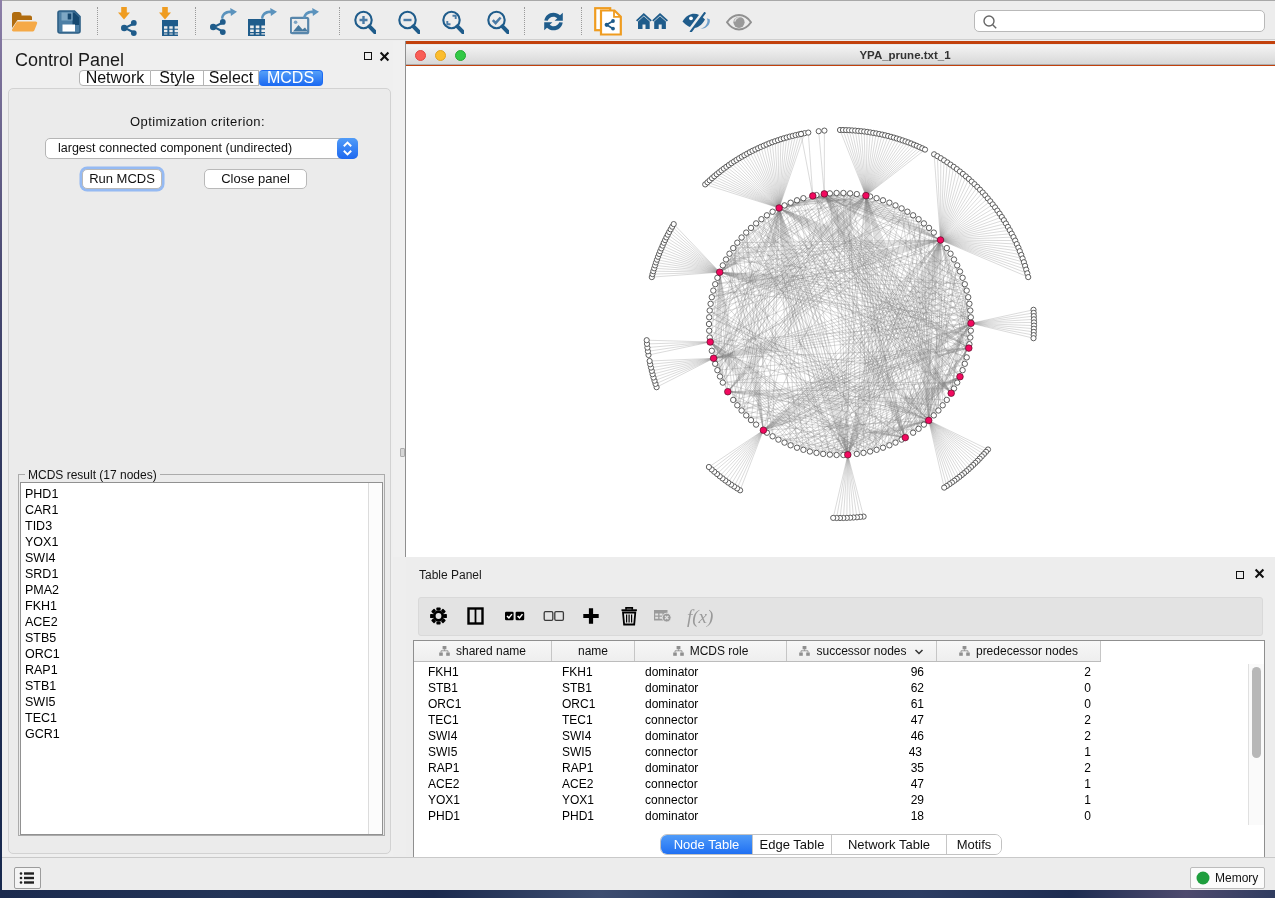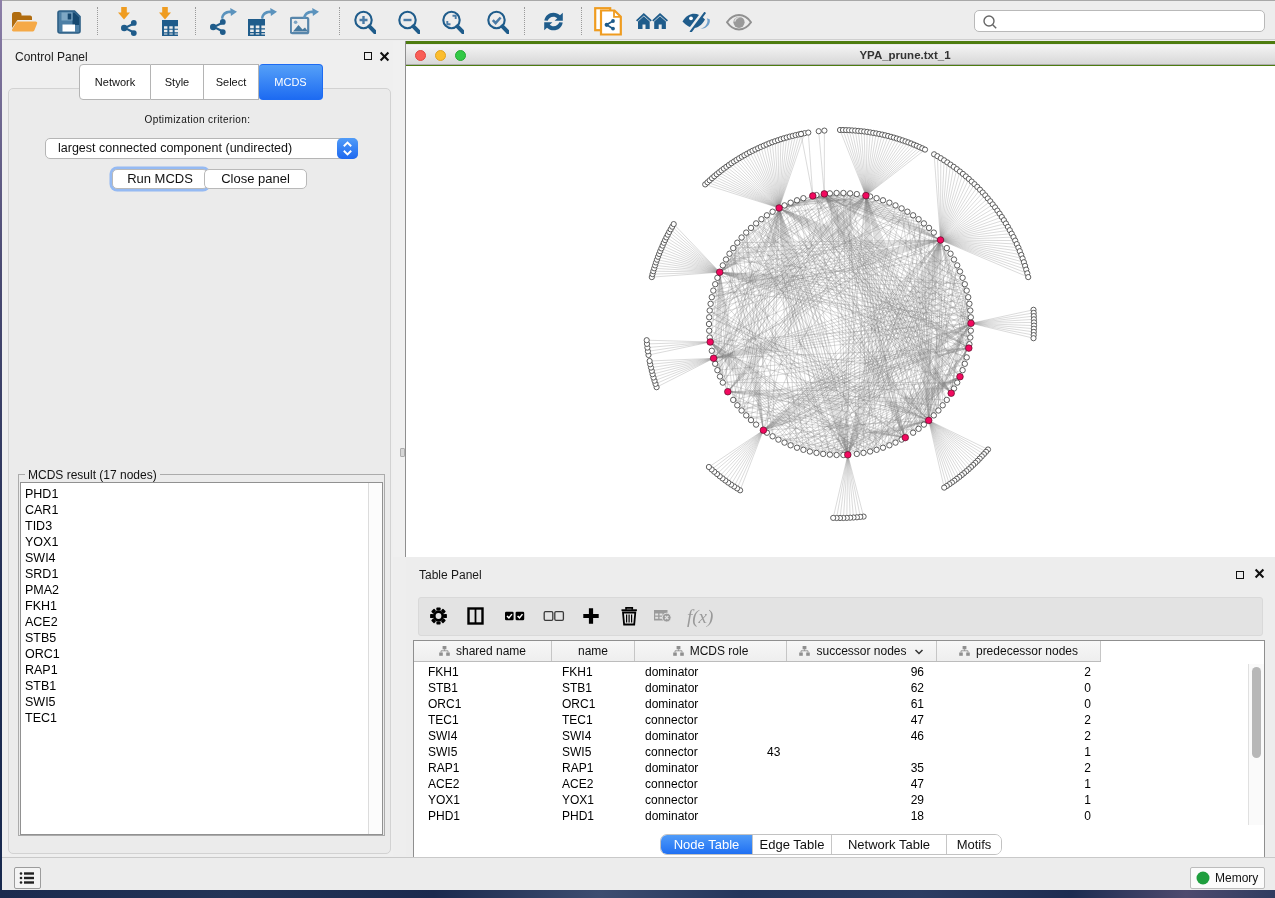--- a/index.html
+++ b/index.html
@@ -6,44 +6,44 @@
 body::after{content:"";position:absolute;left:0;top:890px;width:1275px;height:8px;background:linear-gradient(90deg,#1b2a4e 0%,#233457 18%,#1b2a4e 34%,#3d4d70 47%,#24365c 58%,#2c3d63 72%,#1d2c51 84%,#4e4a6e 93%,#303c60 100%)}
 #app{position:absolute;left:2px;top:0;width:1273px;height:891px;background:#eeeeee;border-top:1px solid #a8a8a8}
 
 #toolbar{position:absolute;left:0;top:0;width:100%;height:39px;background:#ededed;border-bottom:1px solid #cfcfcf}
 .tbsep{position:absolute;top:6px;height:28px;width:0;border-left:1px dotted #9a9a9a}
 .ticon{position:absolute;top:0}
 
 #searchbox{position:absolute;left:972px;top:9px;width:291px;height:22px;background:#fff;border:1px solid #b9b9b9;border-radius:5px}
 
 #cpanel{position:absolute;left:0;top:40px;width:391px;height:815px;background:#efefef}
-#cp-title{position:absolute;left:13px;top:9px;font-size:12px;color:#1a1a1a}
+#cp-title{position:absolute;left:13px;top:9px;font-size:18px;color:#1a1a1a}
 .wmax{position:absolute;width:8px;height:8px;border:1.6px solid #111}
 .wclose{position:absolute;font-size:12px;font-weight:bold;color:#111}
-.tabs{position:absolute;top:23px;left:77px;height:36px;display:flex;font-size:11px}
+.tabs{position:absolute;top:29px;left:77px;height:16px;display:flex;font-size:16px}
 .tab{background:#fff;border:1px solid #b4b4b4;border-left:none;color:#111;display:flex;align-items:center;justify-content:center}
 .tab.first{border-left:1px solid #b4b4b4;border-radius:4px 0 0 4px}
 .tab.sel{background:linear-gradient(180deg,#55a0f8,#1d6bf2);color:#fff;border-color:#1d6bf2;border-radius:4px}
 .cpbox{position:absolute;left:6px;top:47px;width:383px;height:766px;background:#ebebeb;border:1px solid #d2d2d2;border-radius:5px}
-#optlabel{position:absolute;left:0;top:73px;width:391px;text-align:center;font-size:10px;letter-spacing:.4px;color:#111}
+#optlabel{position:absolute;left:0;top:73px;width:391px;text-align:center;font-size:13px;letter-spacing:.4px;color:#111}
 #dropdown{position:absolute;left:43px;top:97px;width:313px;height:21px;background:#fff;border:1px solid #b5b5b5;border-radius:5px;font-size:12.5px;color:#111;line-height:19px;padding-left:12px}
 #ddcap{position:absolute;right:-1px;top:-1px;width:21px;height:21px;border-radius:5px;background:linear-gradient(180deg,#519cf8,#1d68f0)}
 .btn{position:absolute;height:20px;background:#fff;border:1px solid #b9b9b9;border-radius:5px;font-size:13px;color:#111;text-align:center;line-height:18px}
-#runbtn{left:110px;top:128px;width:96px;box-shadow:0 0 0 2.5px rgba(120,170,245,.75)}
+#runbtn{left:80px;top:128px;width:80px;box-shadow:0 0 0 2.5px rgba(120,170,245,.75)}
 #closebtn{left:202px;top:128px;width:103px}
 #fieldset{position:absolute;left:16px;top:433px;width:367px;height:362px;border:1px solid #ababab}
 #fslegend{position:absolute;left:6px;top:-7px;background:#ebebeb;padding:0 3px;font-size:12px;color:#111}
 #mlist{position:absolute;left:1px;top:7px;width:363px;height:353px;background:#fff;border:1px solid #919191;font-size:12.5px;color:#000;padding-top:3px}
 .mrow{height:16px;line-height:16px;padding-left:4px}
 #mscroll{position:absolute;right:0;top:0;width:14px;height:100%;background:#fcfcfc;border-left:1px solid #dcdcdc}
 
 #splitter{position:absolute;left:391px;top:40px;width:13px;height:516px;background:#f0f0f0;border-right:1px solid #8f8f8f}
 #sphandle{position:absolute;left:7px;top:407px;width:5px;height:9px;background:#d6d6d6;border:1px solid #aeaeae;border-radius:1px}
 
-#netpane{position:absolute;left:404px;top:40px;width:869px;height:516px;background:#4d7c0f}
+#netpane{position:absolute;left:404px;top:40px;width:869px;height:516px;background:#c2410c}
 #nettitle{position:absolute;left:0;top:3px;width:100%;height:21px;background:linear-gradient(180deg,#f4f4f4,#d8d8d8);border-top:1px solid #e9e9e9;border-bottom:1px solid #adadad}
 .tl{position:absolute;top:4.5px;width:11.5px;height:11.5px;border-radius:50%}
 #netcanvas{position:absolute;left:0;top:25px;width:869px;height:491px;background:#fff}
 #nettitletext{position:absolute;top:4px;left:434px;width:130px;text-align:center;font-size:11.5px;font-weight:bold;color:#333}
 
 #tpanel{position:absolute;left:404px;top:556px;width:869px;height:299px;background:#ededed}
 #tp-title{position:absolute;left:13px;top:11px;font-size:12px;color:#1a1a1a}
 #ttoolbar{position:absolute;left:12px;top:40px;width:845px;height:39px;background:#e3e3e3;border:1px solid #d9d9d9;border-radius:3px}
 #tablebox{position:absolute;left:7px;top:83px;width:852px;height:234px;background:#fff;border:1px solid #8f8f8f}
 #thead{position:absolute;left:0;top:0;width:687px;height:21px;background:linear-gradient(180deg,#f7f7f7,#eeeeee);border-bottom:1px solid #bcbcbc;font-size:12px;color:#111}
@@ -235,20 +235,21 @@
           <div class="mrow">SRD1</div>
           <div class="mrow">PMA2</div>
           <div class="mrow">FKH1</div>
           <div class="mrow">ACE2</div>
           <div class="mrow">STB5</div>
           <div class="mrow">ORC1</div>
           <div class="mrow">RAP1</div>
           <div class="mrow">STB1</div>
           <div class="mrow">SWI5</div>
           <div class="mrow">TEC1</div>
+          <div class="mrow">GCR1</div>
           <div id="mscroll"></div>
         </div>
       </div>
     </div>
     <div id="splitter">
       <div id="sphandle"></div>
     </div>
     <div style="position:absolute;left:833px;top:557px;width:8px;height:5px;background:#ddd;border:1px solid #b5b5b5;border-radius:1px"></div>
     <div id="netpane">
       <div id="nettitle">
@@ -701,21 +702,21 @@
           <div class="tc" style="left:14px">SWI4</div>
           <div class="tc" style="left:148px">SWI4</div>
           <div class="tc" style="left:231px">dominator</div>
           <div class="tc" style="left:373px;width:137px;text-align:right">46</div>
           <div class="tc" style="left:523px;width:154px;text-align:right">2</div>
         </div>
         <div class="trow" style="top:103px">
           <div class="tc" style="left:14px">SWI5</div>
           <div class="tc" style="left:148px">SWI5</div>
           <div class="tc" style="left:231px">connector</div>
-          <div class="tc" style="left:353px;width:137px;text-align:left">43</div>
+          <div class="tc" style="left:371px;width:137px;text-align:right">43</div>
           <div class="tc" style="left:523px;width:154px;text-align:right">1</div>
         </div>
         <div class="trow" style="top:119px">
           <div class="tc" style="left:14px">RAP1</div>
           <div class="tc" style="left:148px">RAP1</div>
           <div class="tc" style="left:231px">dominator</div>
           <div class="tc" style="left:373px;width:137px;text-align:right">35</div>
           <div class="tc" style="left:523px;width:154px;text-align:right">2</div>
         </div>
         <div class="trow" style="top:135px">

